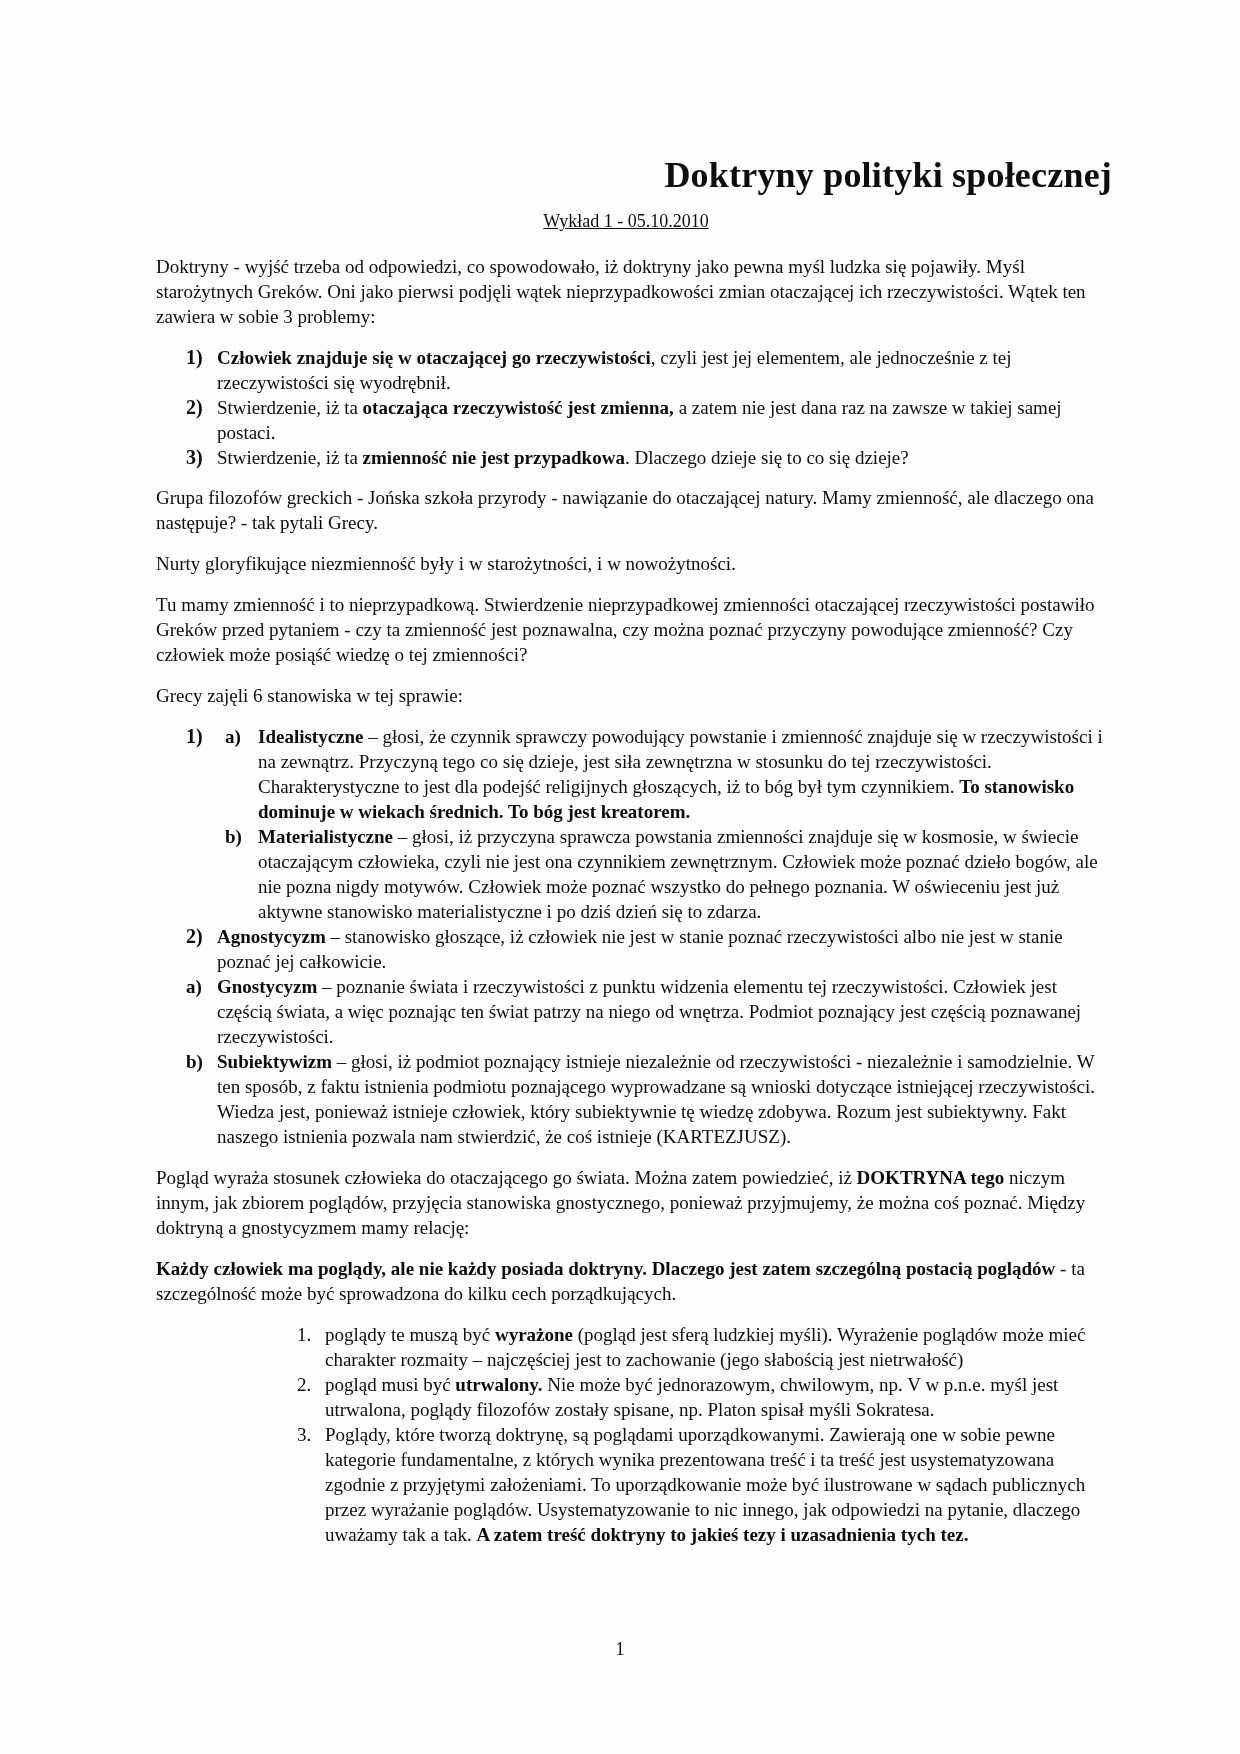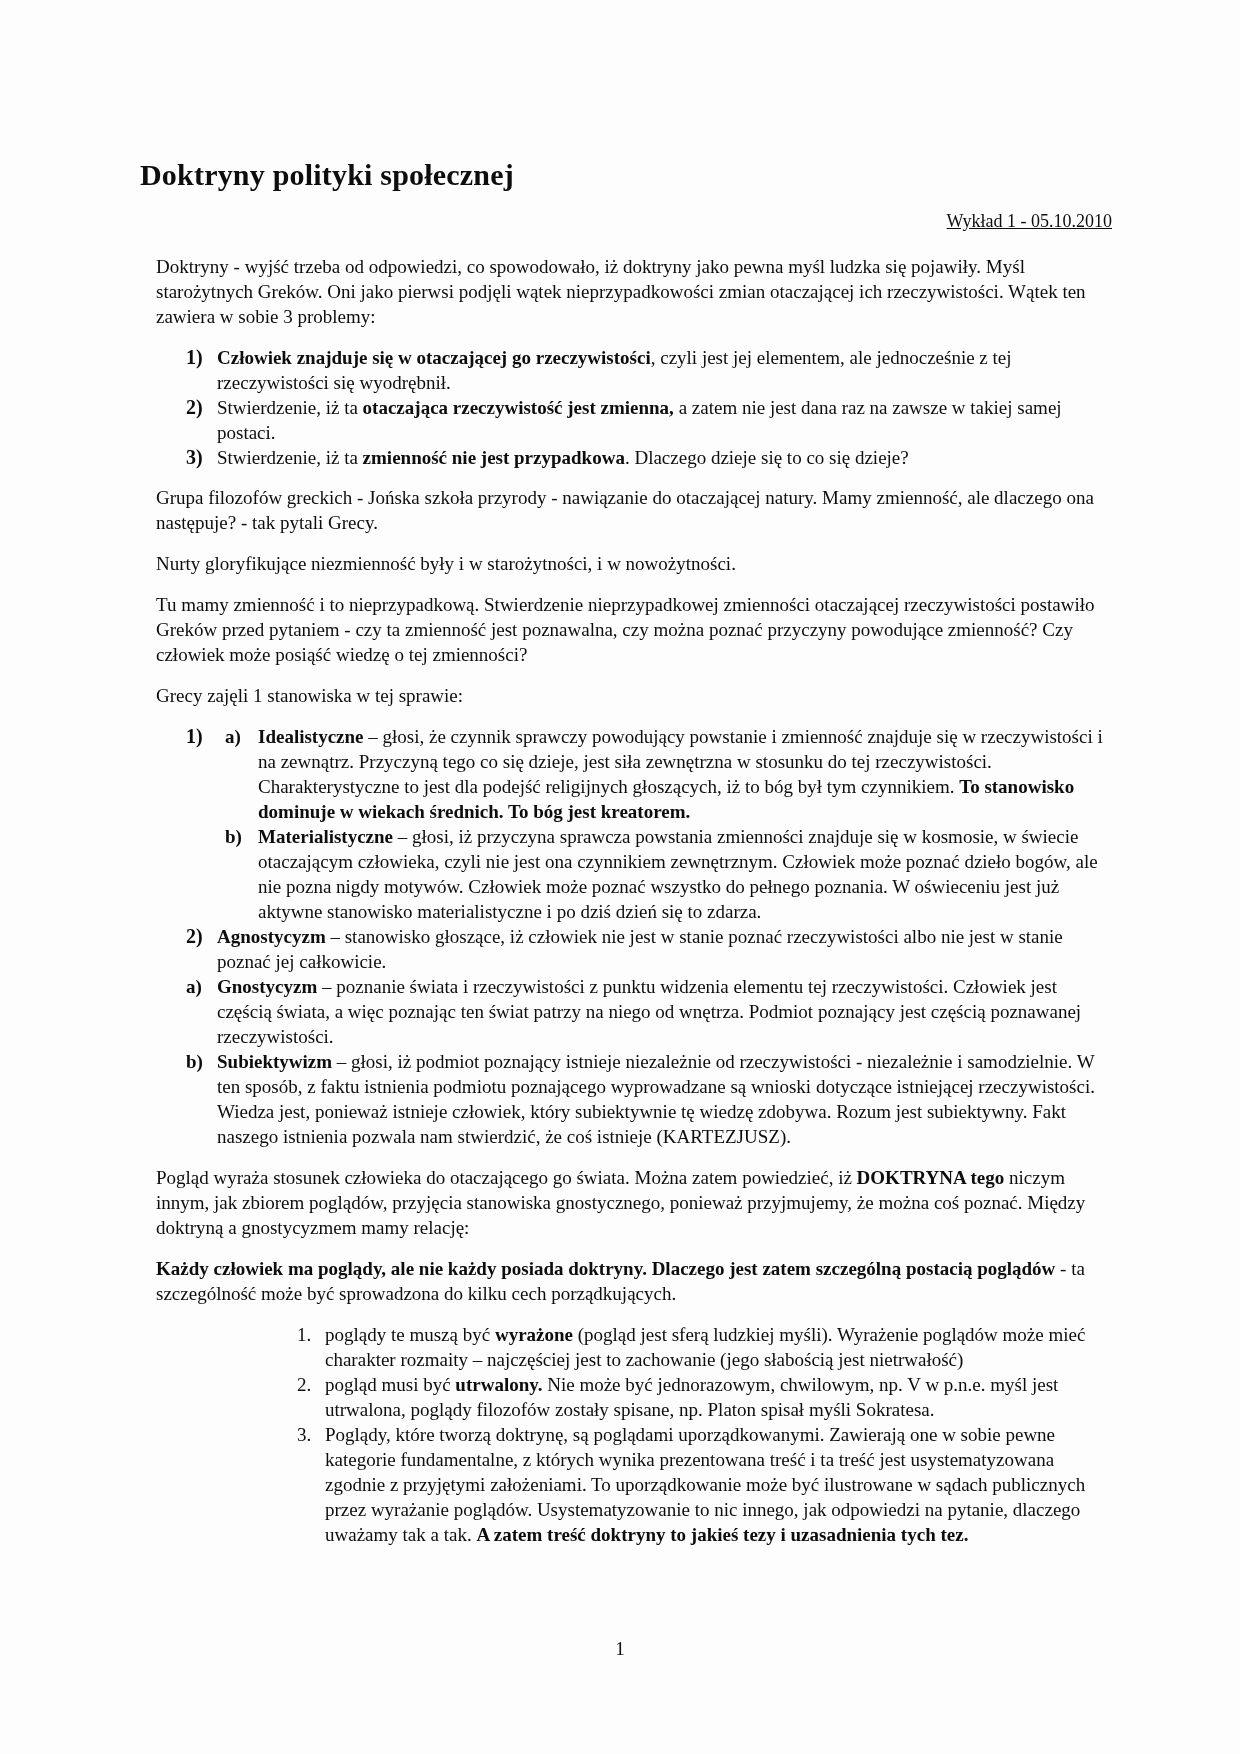--- a/index.html
+++ b/index.html
@@ -8,28 +8,28 @@
     width:1240px;height:1754px;
     margin:0 auto;
     background:#fdfdfd;
     font-family:"Liberation Serif","DejaVu Serif",serif;
     color:#0d0d0d;
     box-sizing:border-box;
     padding:156px 128px 0 140px;
     overflow:hidden;
   }
   .doc-title{
-    text-align:left;
-    font-size:30px;
+    text-align:right;
+    font-size:36px;
     font-weight:bold;
     line-height:38px;
     letter-spacing:0.2px;
   }
   .doc-subtitle{
-    text-align:right;
+    text-align:center;
     font-size:18px;
     line-height:26px;
     margin-top:14px;
     text-decoration:underline;
   }
   .doc-body{
     font-size:19px;
     line-height:25px;
     margin-top:20px;
   }
@@ -75,21 +75,21 @@
       <span>Stwierdzenie, iż ta <b>otaczająca rzeczywistość jest zmienna,</b> a zatem nie jest dana raz na zawsze w takiej samej postaci.</span>
     </div>
     <div class="li l1">
       <span class="marker">3)</span>
       <span>Stwierdzenie, iż ta <b>zmienność nie jest przypadkowa</b>. Dlaczego dzieje się to co się dzieje?</span>
     </div>
 
     <p class="para gap-before">Grupa filozofów greckich - Jońska szkoła przyrody - nawiązanie do otaczającej natury. Mamy zmienność, ale dlaczego ona następuje? - tak pytali Grecy.</p>
     <p class="para">Nurty gloryfikujące niezmienność były i w starożytności, i w nowożytności.</p>
     <p class="para">Tu mamy zmienność i to nieprzypadkową. Stwierdzenie nieprzypadkowej zmienności otaczającej rzeczywistości postawiło Greków przed pytaniem - czy ta zmienność jest poznawalna, czy można poznać przyczyny powodujące zmienność? Czy człowiek może posiąść wiedzę o tej zmienności?</p>
-    <p class="para">Grecy zajęli 1 stanowiska w tej sprawie:</p>
+    <p class="para">Grecy zajęli 6 stanowiska w tej sprawie:</p>
 
     <div class="li l1">
       <span class="marker">1)</span>
     </div>
     <div class="li l2">
       <span class="marker">a)</span>
       <span><b>Idealistyczne</b> – głosi, że czynnik sprawczy powodujący powstanie i zmienność znajduje się w rzeczywistości i na zewnątrz. Przyczyną tego co się dzieje, jest siła zewnętrzna w stosunku do tej rzeczywistości. Charakterystyczne to jest dla podejść religijnych głoszących, iż to bóg był tym czynnikiem. <b>To stanowisko dominuje w wiekach średnich. To bóg jest kreatorem.</b></span>
     </div>
     <div class="li l2">
       <span class="marker">b)</span>

